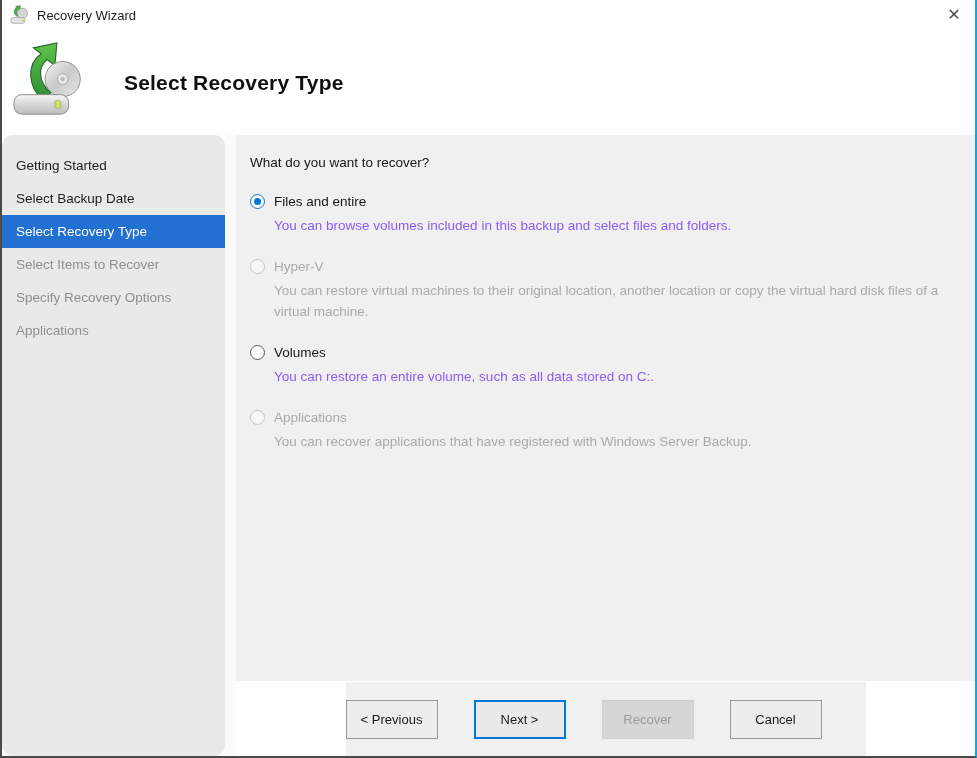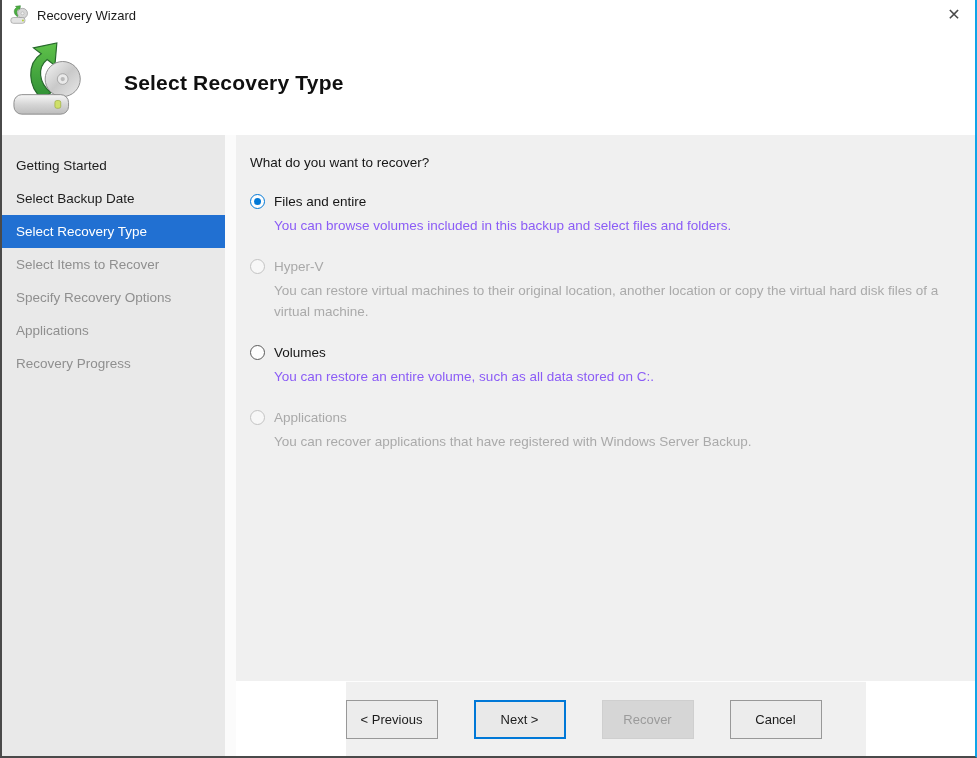--- a/index.html
+++ b/index.html
@@ -15,21 +15,21 @@
   .titlebar .app-icon { width:20px; height:20px; flex:0 0 auto; }
   .titlebar .title { font-size:13px; color:#1b1b1b; margin-left:7px; }
   .close-btn { margin-left:auto; width:42px; height:30px; border:none; background:transparent;
     font-size:16px; color:#4a4a4a; cursor:pointer; line-height:30px; text-align:center; }
   
   .header { height:105px; background:#fff; display:flex; align-items:center; padding-left:10px; flex:0 0 auto; }
   .header .big-icon { width:78px; height:84px; flex:0 0 auto; margin-top:-4px; }
   .header .page-title { font-size:21px; font-weight:bold; color:#101010; margin-left:34px; letter-spacing:.2px; }
   
   .body-row { flex:1 1 auto; display:flex; min-height:0; }
-  .sidebar { width:223px; flex:0 0 auto; background:#e9e9e9; padding-top:14px; }
+  .sidebar { width:223px; flex:0 0 auto; background:#e9e9e9; padding-top:14px;border-radius:11px; }
   .step { height:33px; line-height:33px; padding-left:14px; font-size:13.5px; white-space:nowrap; cursor:default; }
   .step.done { color:#1c1c1c; }
   .step.todo { color:#8f8f8f; }
   .step.current { background:var(--accent); color:#fff; }
   .gap-divider { width:11px; flex:0 0 auto; background:#fbfbfb; }
   .right-col { flex:1 1 auto; display:flex; flex-direction:column; min-width:0;align-items:center; }
   .content { flex:1 1 auto; background:#f0f0f0; padding:20px 28px 0 14px; }
   .question { font-size:13.5px; color:#161616; margin-bottom:24px; }
   .option + .option { margin-top:22px; }
   .opt-row { display:flex; align-items:center; gap:9px; }
@@ -98,21 +98,20 @@
 
   <div class="body-row">
 
     <div class="sidebar">
       <div class="step done">Getting Started</div>
       <div class="step done">Select Backup Date</div>
       <div class="step current">Select Recovery Type</div>
       <div class="step todo">Select Items to Recover</div>
       <div class="step todo">Specify Recovery Options</div>
       <div class="step todo">Applications</div>
-      <div class="step todo">Recovery Progress</div>
     </div>
 
     <div class="gap-divider"></div>
 
     <div class="right-col">
       <div class="content">
         <div class="question">What do you want to recover?</div>
 
         <div class="option">
           <div class="opt-row">

